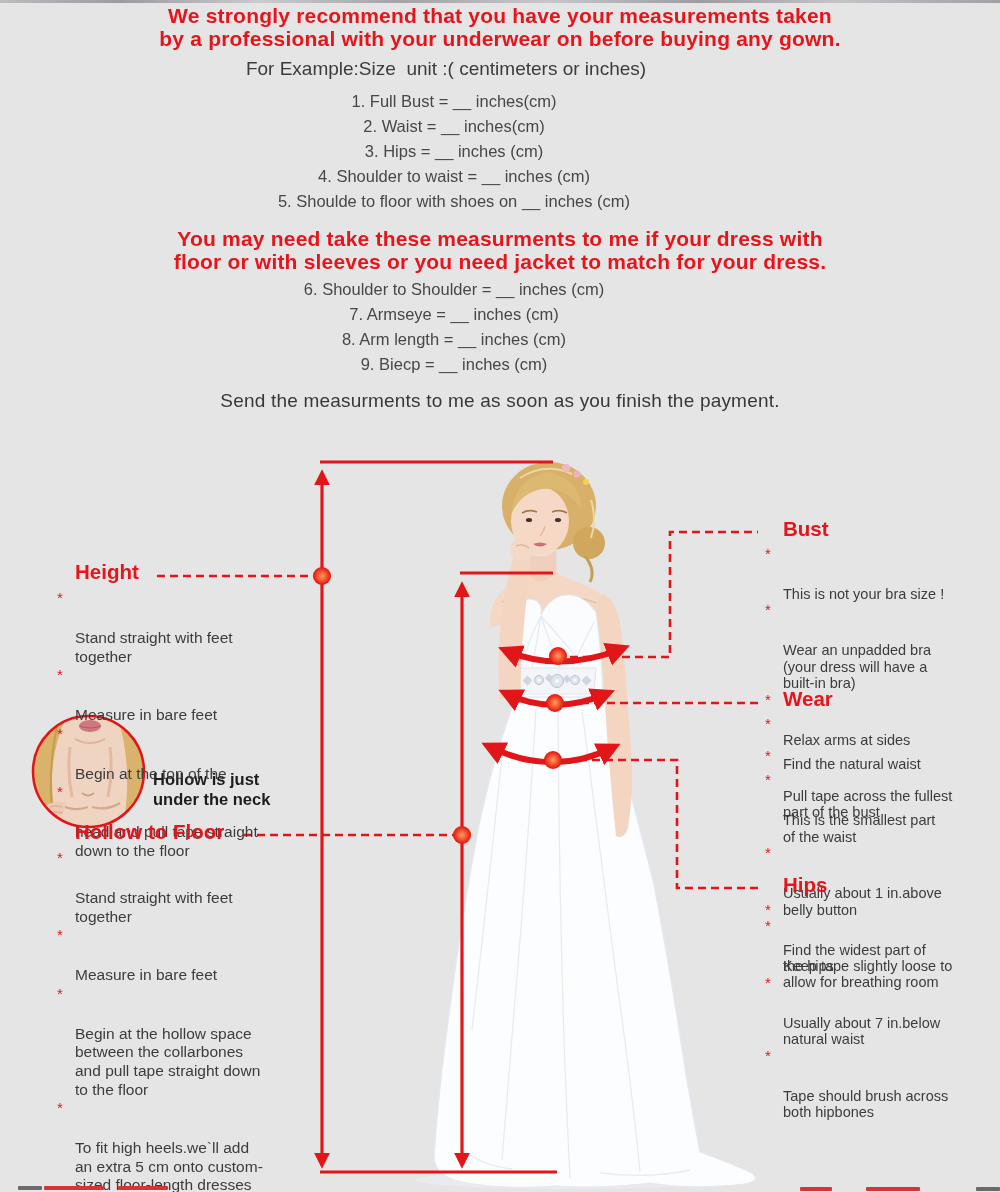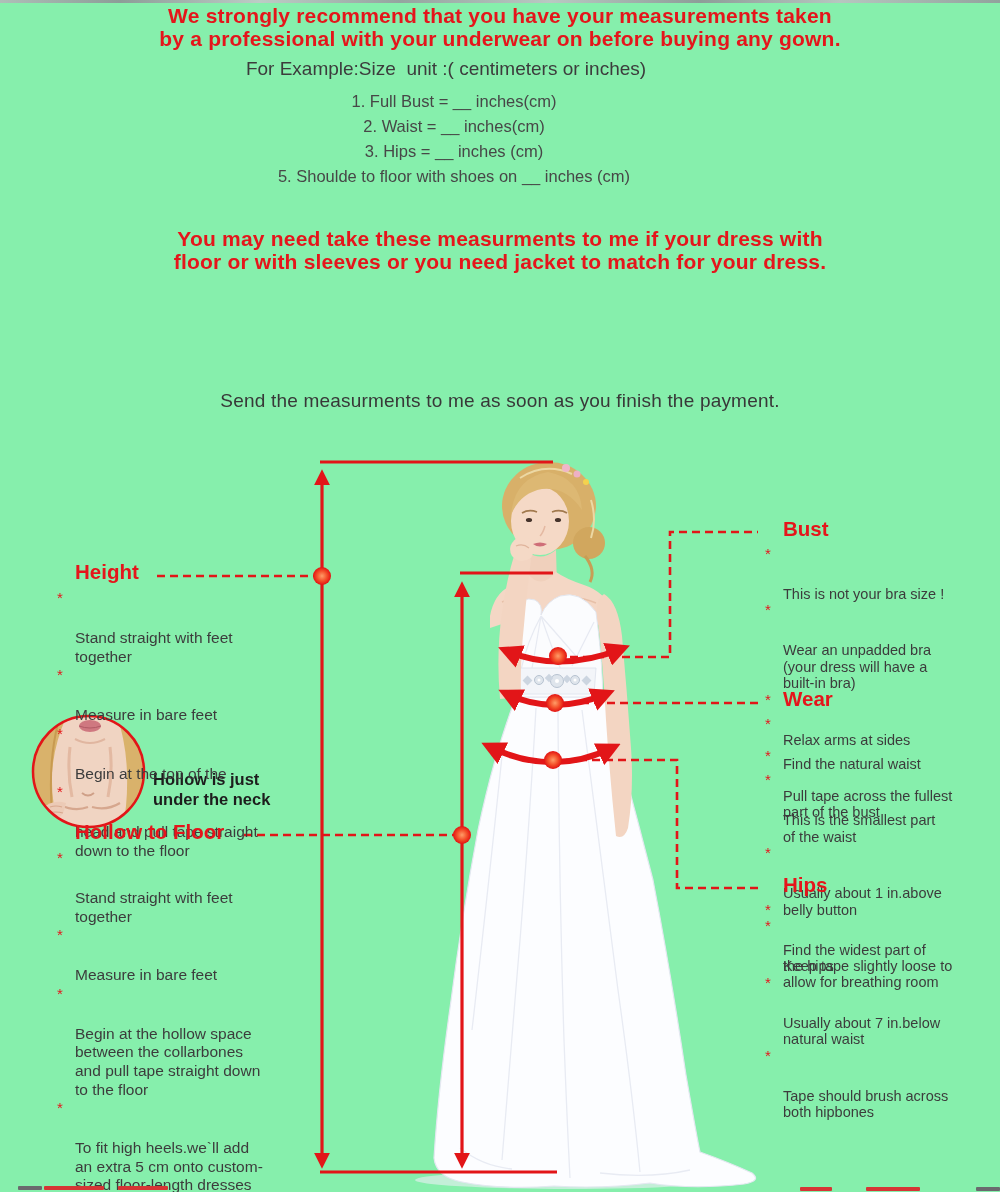--- a/index.html
+++ b/index.html
@@ -1,17 +1,17 @@
 <!DOCTYPE html>
 <html style="--red: #e5151b;"><head>
 <meta charset="utf-8">
 <style>
   html,body{margin:0;padding:0;background:#fff;}
   .page{
-    position:relative;width:1000px;height:1192px;overflow:hidden;background:#86efac;
+    position:relative;width:1000px;height:1192px;overflow:hidden;background:#e5e5e5;
     font-family:"Liberation Sans",sans-serif;color:#3d3d3d;
   }
   .top-strip{
     position:absolute;left:0;top:0;width:1000px;height:3px;opacity:.85;
     background:linear-gradient(90deg,#b6b6ba 0%,#8e8e94 12%,#c6c6ca 26%,#97979d 40%,#c2c2c6 55%,#8f8f95 70%,#bfbfc3 84%,#94949a 100%);
   }
   .h-red{
     position:absolute;left:0;width:1000px;text-align:center;white-space:pre-line;
     color:var(--red,#e5151b);font-weight:bold;font-size:21px;line-height:23px;letter-spacing:.2px;
   }
@@ -59,23 +59,24 @@
 </style>
 </head>
 <body>
 
 <div class="page">
   <div class="top-strip"></div>
 
   <div class="h-red h1">We strongly recommend that you have your measurements taken
 by a professional with your underwear on before buying any gown.</div>
   <div class="example">For Example:Size  unit :( centimeters or inches)</div>
-  <div class="num-list list1"><div class="num-item">1. Full Bust = __ inches(cm)</div><div class="num-item">2. Waist = __ inches(cm)</div><div class="num-item">3. Hips = __ inches (cm)</div><div class="num-item">5. Shoulde to floor with shoes on __ inches (cm)</div></div>
+  <div class="num-list list1"><div class="num-item">1. Full Bust = __ inches(cm)</div><div class="num-item">2. Waist = __ inches(cm)</div><div class="num-item">3. Hips = __ inches (cm)</div><div class="num-item">4. Shoulder to waist = __ inches (cm)</div><div class="num-item">5. Shoulde to floor with shoes on __ inches (cm)</div></div>
   <div class="h-red h2">You may need take these measurments to me if your dress with
 floor or with sleeves or you need jacket to match for your dress.</div>
+  <div class="num-list list2"><div class="num-item">6. Shoulder to Shoulder = __ inches (cm)</div><div class="num-item">7. Armseye = __ inches (cm)</div><div class="num-item">8. Arm length = __ inches (cm)</div><div class="num-item">9. Biecp = __ inches (cm)</div></div>
   <div class="send">Send the measurments to me as soon as you finish the payment.</div>
 
   <svg class="diagram-svg" viewBox="0 440 1000 752">
     <defs>
       <radialGradient id="dotg">
         <stop offset="0%" stop-color="#ff9d68"></stop>
         <stop offset="55%" stop-color="#f4502a"></stop>
         <stop offset="100%" stop-color="#e21212"></stop>
       </radialGradient>
       <marker id="mArr" viewBox="0 0 10 10" refX="7" refY="5" markerWidth="5" markerHeight="5" orient="auto-start-reverse">

